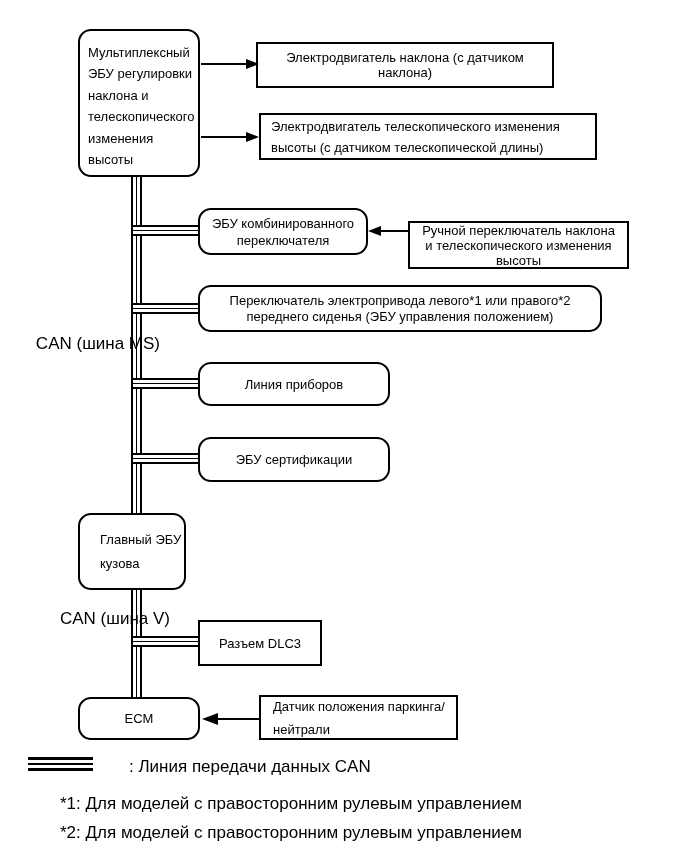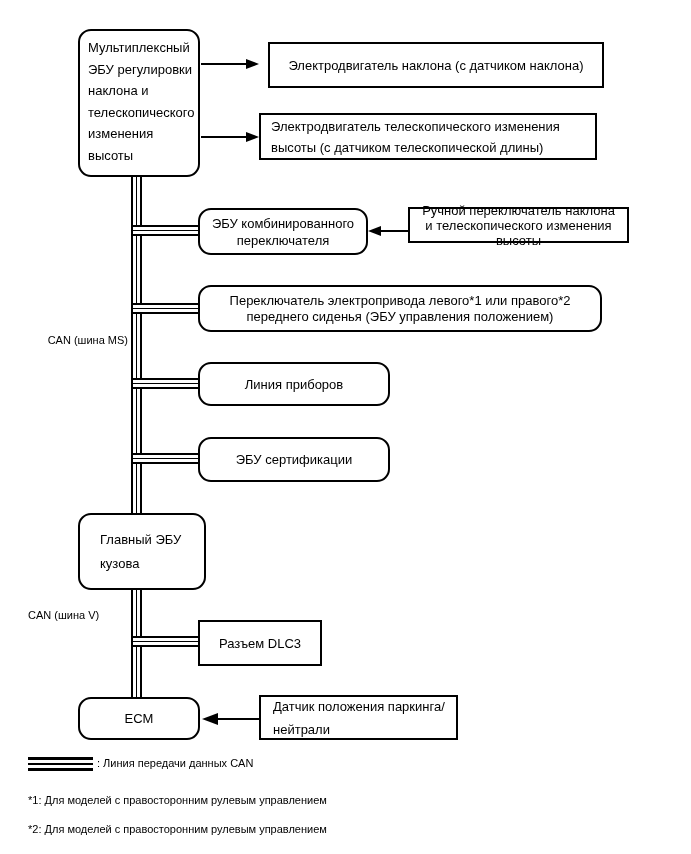--- a/index.html
+++ b/index.html
@@ -34,79 +34,79 @@
   .txt{
     font-size:13px;white-space:pre-line;width:100%;
   }
   .c{text-align:center;}
   .l{text-align:left;}
   .line{position:absolute;background:#000;z-index:2;}
   .ah{position:absolute;width:0;height:0;z-index:4;}
   .ah-right{border-top:5px solid transparent;border-bottom:5px solid transparent;border-left:13px solid #000;}
   .ah-left{border-top:5px solid transparent;border-bottom:5px solid transparent;border-right:13px solid #000;}
   .ah-left-big{border-top:6px solid transparent;border-bottom:6px solid transparent;border-right:16px solid #000;}
-  .lbl{position:absolute;font-size:11px;z-index:2;white-space:nowrap;}
+  .lbl{position:absolute;font-size:17px;z-index:2;white-space:nowrap;margin-left:32px;}
 </style>
 </head>
 <body>
 
 <div class="canvas">
 
   <div class="bus-v" style="left:131px;top:176px;height:337px"></div>
   <div class="bus-v" style="left:131px;top:589px;height:108px"></div>
 
   <div class="bus-h" style="left:133px;top:225px;width:66px"></div>
   <div class="bus-h" style="left:133px;top:303px;width:66px"></div>
   <div class="bus-h" style="left:133px;top:378px;width:66px"></div>
   <div class="bus-h" style="left:133px;top:453px;width:66px"></div>
   <div class="bus-h" style="left:133px;top:636px;width:66px"></div>
 
-  <div class="node round" style="left:78px;top:29px;width:122px;height:148px;align-items:flex-start">
+  <div class="node round" style="left:78px;top:29px;width:122px;height:148px;align-items:center">
     <div class="txt l" style="padding:6px 2px 0 8px;line-height:21.5px">Мультиплексный
 ЭБУ регулировки
 наклона и
 телескопического
 изменения
 высоты</div>
   </div>
 
-  <div class="node rect" style="left:268px;top:42px;width:336px;height:46px">
+  <div class="node rect" style="left:256px;top:42px;width:298px;height:46px">
     <div class="txt c">Электродвигатель наклона (с датчиком наклона)</div>
   </div>
 
   <div class="node rect" style="left:259px;top:113px;width:338px;height:47px">
     <div class="txt l" style="padding-left:10px;line-height:21px">Электродвигатель телескопического изменения
 высоты (с датчиком телескопической длины)</div>
   </div>
 
   <div class="node round" style="left:198px;top:208px;width:170px;height:47px">
     <div class="txt c" style="line-height:17px">ЭБУ комбинированного
 переключателя</div>
   </div>
 
-  <div class="node rect" style="left:408px;top:207px;width:221px;height:36px">
+  <div class="node rect" style="left:408px;top:221px;width:221px;height:48px">
     <div class="txt c" style="line-height:15px">Ручной переключатель наклона
 и телескопического изменения
 высоты</div>
   </div>
 
   <div class="node round" style="left:198px;top:285px;width:404px;height:47px">
     <div class="txt c" style="line-height:15.5px">Переключатель электропривода левого*1 или правого*2
 переднего сиденья (ЭБУ управления положением)</div>
   </div>
 
   <div class="node round" style="left:198px;top:362px;width:192px;height:44px">
     <div class="txt c">Линия приборов</div>
   </div>
 
   <div class="node round" style="left:198px;top:437px;width:192px;height:45px">
     <div class="txt c">ЭБУ сертификации</div>
   </div>
 
-  <div class="node round" style="left:78px;top:513px;width:128px;height:77px">
+  <div class="node round" style="left:78px;top:513px;width:108px;height:77px">
     <div class="txt l" style="padding-left:20px;line-height:24px">Главный ЭБУ
 кузова</div>
   </div>
 
   <div class="node rect" style="left:198px;top:620px;width:124px;height:46px">
     <div class="txt c">Разъем DLC3</div>
   </div>
 
   <div class="node round" style="left:78px;top:697px;width:122px;height:43px">
     <div class="txt c">ECM</div>

